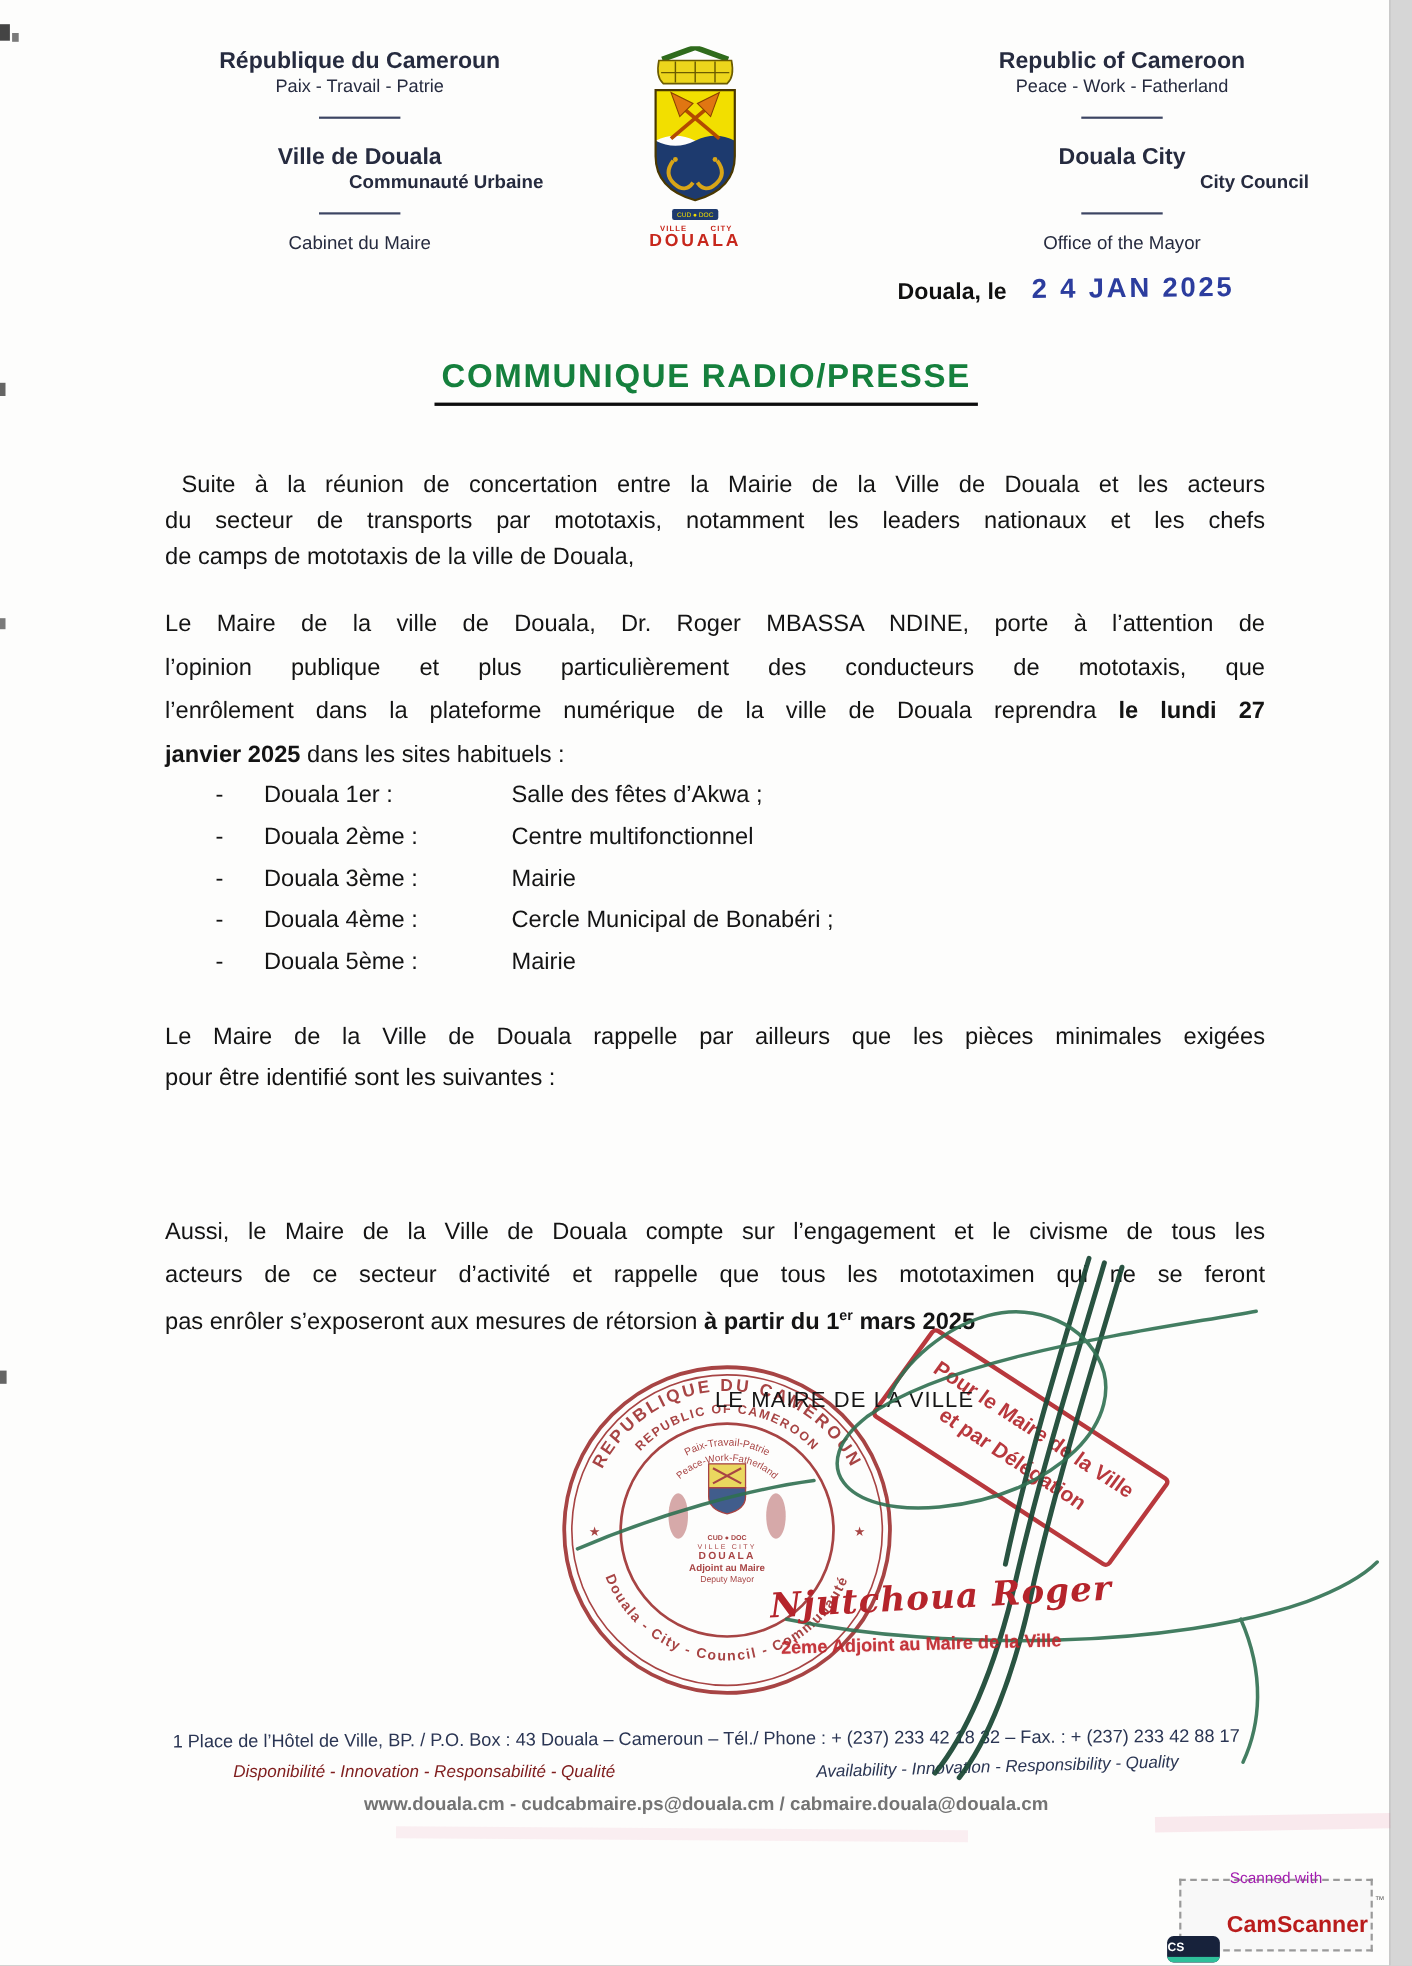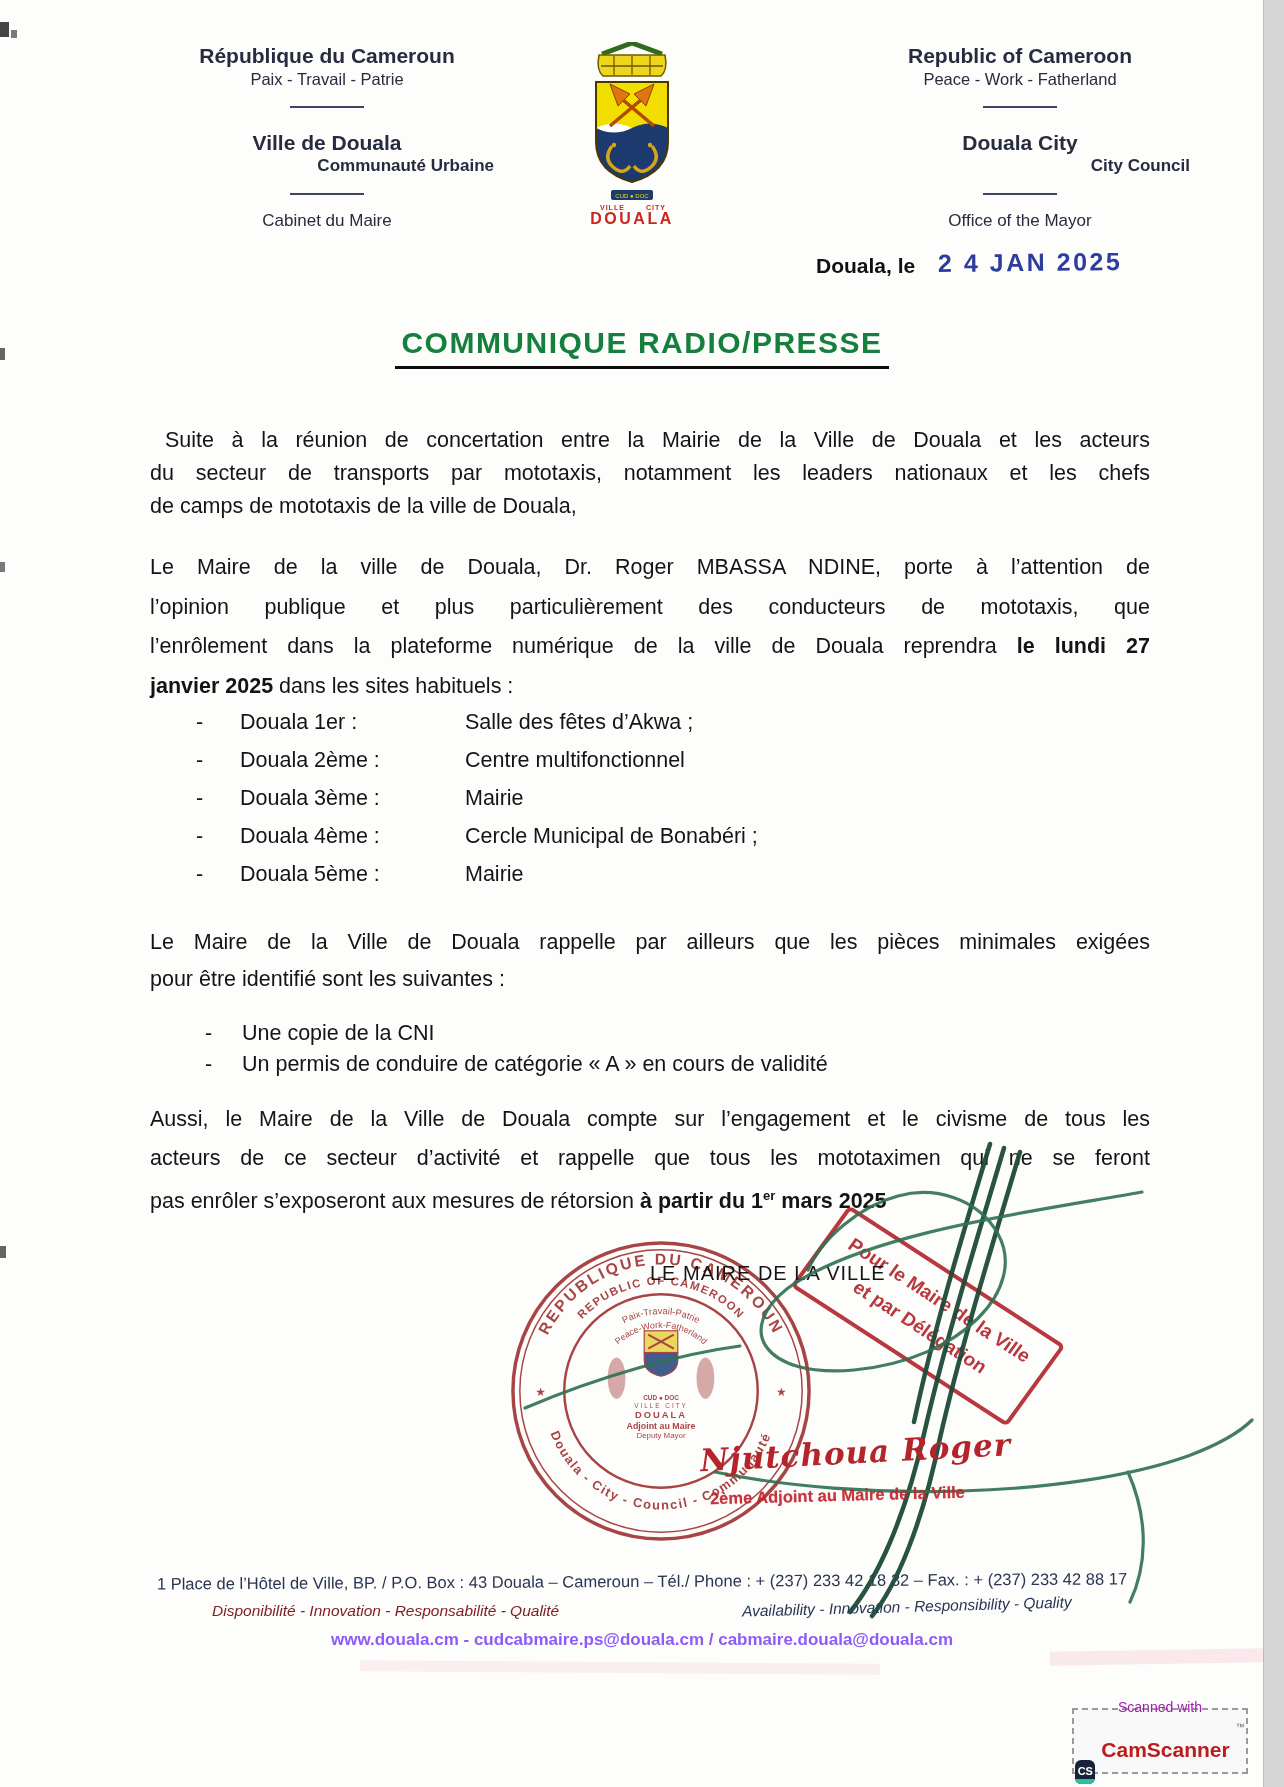--- a/index.html
+++ b/index.html
@@ -76,31 +76,31 @@
                color:#c0262c;transform:rotate(-1.5deg);opacity:.92;white-space:nowrap;
                text-shadow:0 0 1px rgba(192,38,44,.55);}
 
   
   .f-line1{position:absolute;left:60px;top:1572px;width:1164px;text-align:center;
            font-size:16.5px;color:#2a3553;transform:rotate(-.3deg);white-space:nowrap;}
   .fv-fr{position:absolute;left:212px;top:1602px;font-style:italic;font-size:15.5px;color:#7f1d1d;}
   .fv-en{position:absolute;left:742px;top:1598px;font-style:italic;font-size:15.5px;color:#2a3553;
          transform:rotate(-1.6deg);}
   .f-line3{position:absolute;left:60px;top:1630px;width:1164px;text-align:center;
-           font-weight:bold;font-size:17px;color:#8b5cf6;}
+           font-weight:bold;font-size:17px;color:#737373;}
 
   
   .cs-badge{position:absolute;left:1072px;top:1708px;width:172px;height:62px;background:#f8f8f8;
             border:2px dashed #9a9a9a;display:flex;flex-direction:column;align-items:center;
             justify-content:center;gap:1px;}
   .cs-top{font-size:14px;color:#a21caf;}
   .cs-row{display:flex;align-items:center;gap:6px;}
-  .cs-icon{width:20px;height:24px;border-radius:6px;background:#17223b;position:relative;
+  .cs-icon{width:48px;height:24px;border-radius:6px;background:#17223b;position:relative;
            color:#fff;font-weight:bold;font-size:11px;display:flex;align-items:center;
-           justify-content:center;overflow:hidden;margin-top:44px;}
+           justify-content:flex-start;overflow:hidden;margin-top:44px;}
   .cs-icon .teal{position:absolute;left:0;right:0;bottom:0;height:5px;background:#2fbf9a;}
   .cs-icon .cs-txt{position:relative;z-index:1;margin-bottom:2px;}
   .cs-name{font-size:21px;font-weight:bold;color:#b91c1c;}
   .cs-tm{font-size:9px;color:#666;align-self:flex-start;margin-top:6px;}
 </style>
 </head>
 <body>
 
 <div class="page">
 
@@ -183,24 +183,20 @@
     <div class="site-row"><span class="dash">-</span><span class="s-label">Douala 3ème :</span><span>Mairie</span></div>
     <div class="site-row"><span class="dash">-</span><span class="s-label">Douala 4ème :</span><span>Cercle Municipal de Bonabéri ;</span></div>
     <div class="site-row"><span class="dash">-</span><span class="s-label">Douala 5ème :</span><span>Mairie</span></div>
   </div>
 
   <div class="bodyblock" id="p3">
     <div class="jl">Le Maire de la Ville de Douala rappelle par ailleurs que les pièces minimales exigées</div>
     <div class="ll">pour être identifié sont les suivantes :</div>
   </div>
 
-  <div class="bodyblock" id="docs">
-    <div class="doc-row"><span class="doc-dash">-</span><span>Une copie de la CNI</span></div>
-    <div class="doc-row"><span class="doc-dash">-</span><span>Un permis de conduire de catégorie « A » en cours de validité</span></div>
-  </div>
 
   <div class="bodyblock" id="p4">
     <div class="jl">Aussi, le Maire de la Ville de Douala compte sur l’engagement et le civisme de tous les</div>
     <div class="jl">acteurs de ce secteur d’activité et rappelle que tous les mototaximen qui ne se feront</div>
     <div class="ll"><span>pas enrôler s’exposeront aux mesures de rétorsion </span><span class="b">à partir du 1</span><sup class="b">er</sup><span class="b"> mars 2025</span></div>
   </div>
 
   <svg class="round-stamp" width="306" height="306" viewBox="0 0 310 310">
     <g fill="none" stroke="#9c2b2b">
       <circle cx="155" cy="155" r="150" stroke-width="3.5"></circle>

